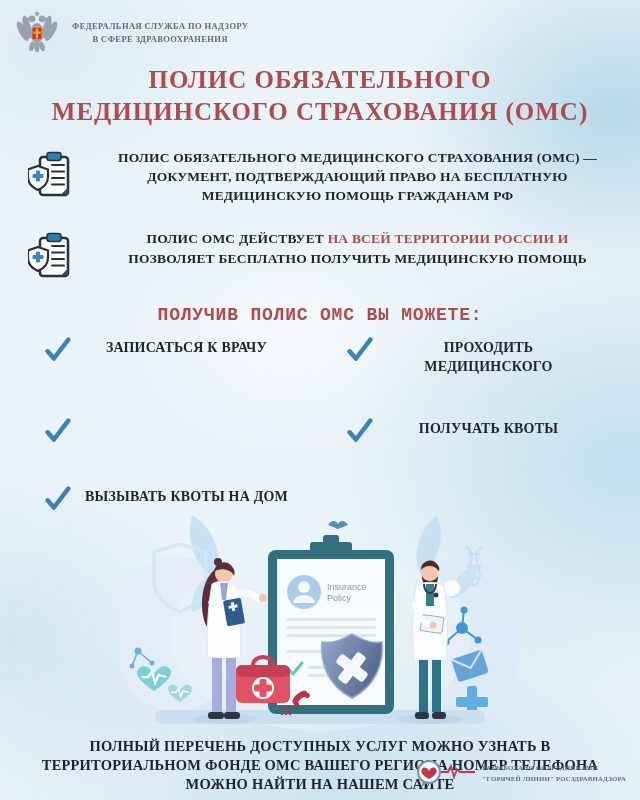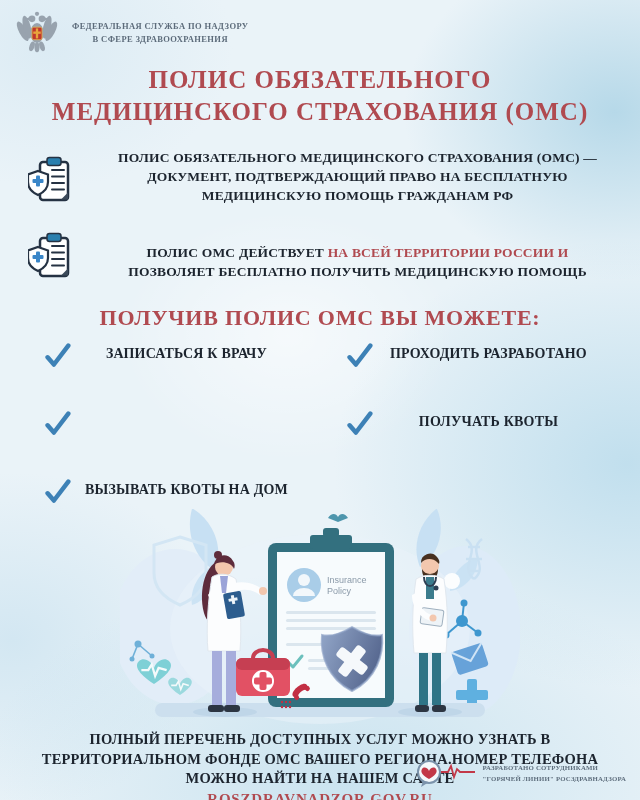--- a/index.html
+++ b/index.html
@@ -14,29 +14,29 @@
       radial-gradient(ellipse 300px 240px at 2% 80%, rgba(188,219,236,.5), rgba(188,219,236,0) 70%),
       radial-gradient(ellipse 260px 200px at 8% 6%, rgba(210,230,241,.6), rgba(210,230,241,0) 70%),
       radial-gradient(ellipse 240px 180px at 45% 42%, rgba(255,255,255,.55), rgba(255,255,255,0) 70%);
   }
   .header{display:flex;align-items:center;padding:8px 16px 0 12px;}
   .emblem{flex:0 0 auto;}
   .agency{margin-left:10px;text-align:center;font-size:8.5px;font-weight:700;
           letter-spacing:.4px;color:#5d6c7b;line-height:1.5;}
   .title{margin-top:6px;text-align:center;color:#b04a50;font-weight:700;
          font-size:25px;line-height:1.28;letter-spacing:1px;}
-  .intro-row{display:flex;align-items:flex-end;margin:0 30px 0 28px;gap:23px;}
+  .intro-row{display:flex;align-items:flex-start;margin:0 30px 0 28px;gap:23px;}
   .intro-row.first{margin-top:20px;}
   .intro-row.second{margin-top:24px;}
   .intro-icon{flex:0 0 44px;margin-top:2px;}
   .intro-text{flex:1;margin-left:10px;text-align:center;color:#1c242e;
               font-weight:700;font-size:13.5px;line-height:1.42;letter-spacing:.2px;}
   .hl{color:#b04a50;}
   .section-heading{margin-top:24px;text-align:center;color:#b04a50;font-weight:700;
-                   font-size:22px;letter-spacing:.8px;}
+                   font-size:18px;letter-spacing:.8px;font-family:Liberation Mono, monospace;}
   .benefits{display:grid;grid-template-columns:1fr 1fr;column-gap:14px;row-gap:11px;
             margin:14px 36px 0 44px;gap:44px;}
   .benefit{display:flex;align-items:flex-start;}
   .benefit .check{flex:0 0 27px;margin-top:-3px;}
   .benefit-text{flex:1;text-align:center;color:#1c242e;font-weight:700;
                 font-size:14px;line-height:1.3;letter-spacing:.2px;max-width:205px;margin:0 auto;}
   .illustration{margin-top:4px;text-align:center;}
   .illustration svg{display:block;margin:0 auto;}
   .footer-note{margin:6px auto 0;max-width:580px;text-align:center;color:#1c242e;
                font-weight:700;font-size:14.5px;line-height:1.32;letter-spacing:.2px;}
@@ -131,21 +131,21 @@
     <div class="benefit">
       <svg class="check" viewBox="0 0 30 30" width="27" height="27">
         <path d="M4 17 L11 25 L27 4" stroke="#3d81b6" stroke-width="5" fill="none" stroke-linecap="round" stroke-linejoin="round"></path>
       </svg>
       <div class="benefit-text">ЗАПИСАТЬСЯ К ВРАЧУ</div>
     </div>
     <div class="benefit">
       <svg class="check" viewBox="0 0 30 30" width="27" height="27">
         <path d="M4 17 L11 25 L27 4" stroke="#3d81b6" stroke-width="5" fill="none" stroke-linecap="round" stroke-linejoin="round"></path>
       </svg>
-      <div class="benefit-text">ПРОХОДИТЬ РАЗРАБОТАНО</div>
+      <div class="benefit-text">ПРОХОДИТЬ МЕДИЦИНСКОГО</div>
     </div>
     <div class="benefit">
       <svg class="check" viewBox="0 0 30 30" width="27" height="27">
         <path d="M4 17 L11 25 L27 4" stroke="#3d81b6" stroke-width="5" fill="none" stroke-linecap="round" stroke-linejoin="round"></path>
       </svg>
     </div>
     <div class="benefit">
       <svg class="check" viewBox="0 0 30 30" width="27" height="27">
         <path d="M4 17 L11 25 L27 4" stroke="#3d81b6" stroke-width="5" fill="none" stroke-linecap="round" stroke-linejoin="round"></path>
       </svg>

